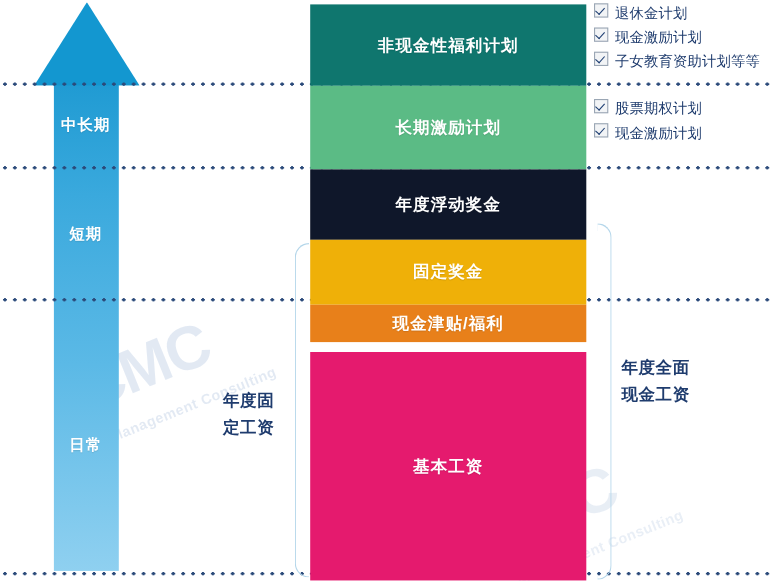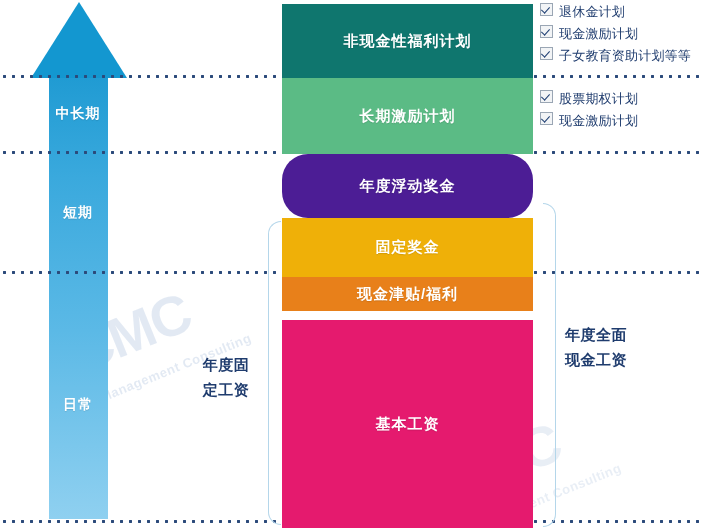--- a/index.html
+++ b/index.html
@@ -176,21 +176,21 @@
   <div class="dotline" style="top:151px;"></div>
   <div class="dotline" style="top:271px;"></div>
   <div class="dotline" style="top:520px;"></div>
 
   <div class="bar" style="top:4px;   height:74px;  background:#0f766e;">
     <span class="bar-label">非现金性福利计划</span>
   </div>
   <div class="bar" style="top:78px;  height:76px;  background:#5bbb85;">
     <span class="bar-label">长期激励计划</span>
   </div>
-  <div class="bar" style="top:154px; height:64px;  background:#4c1d95;border-radius:26px;">
+  <div class="bar" style="top:154px; height:64px;  background:#0f172a;">
     <span class="bar-label">年度浮动奖金</span>
   </div>
   <div class="bar" style="top:218px; height:59px;  background:#efb008;">
     <span class="bar-label">固定奖金</span>
   </div>
   <div class="bar" style="top:277px; height:34px;  background:#e8801a;">
     <span class="bar-label">现金津贴/福利</span>
   </div>
   <div class="bar" style="top:320px; height:208px; background:#e51a6e;">
     <span class="bar-label">基本工资</span>

